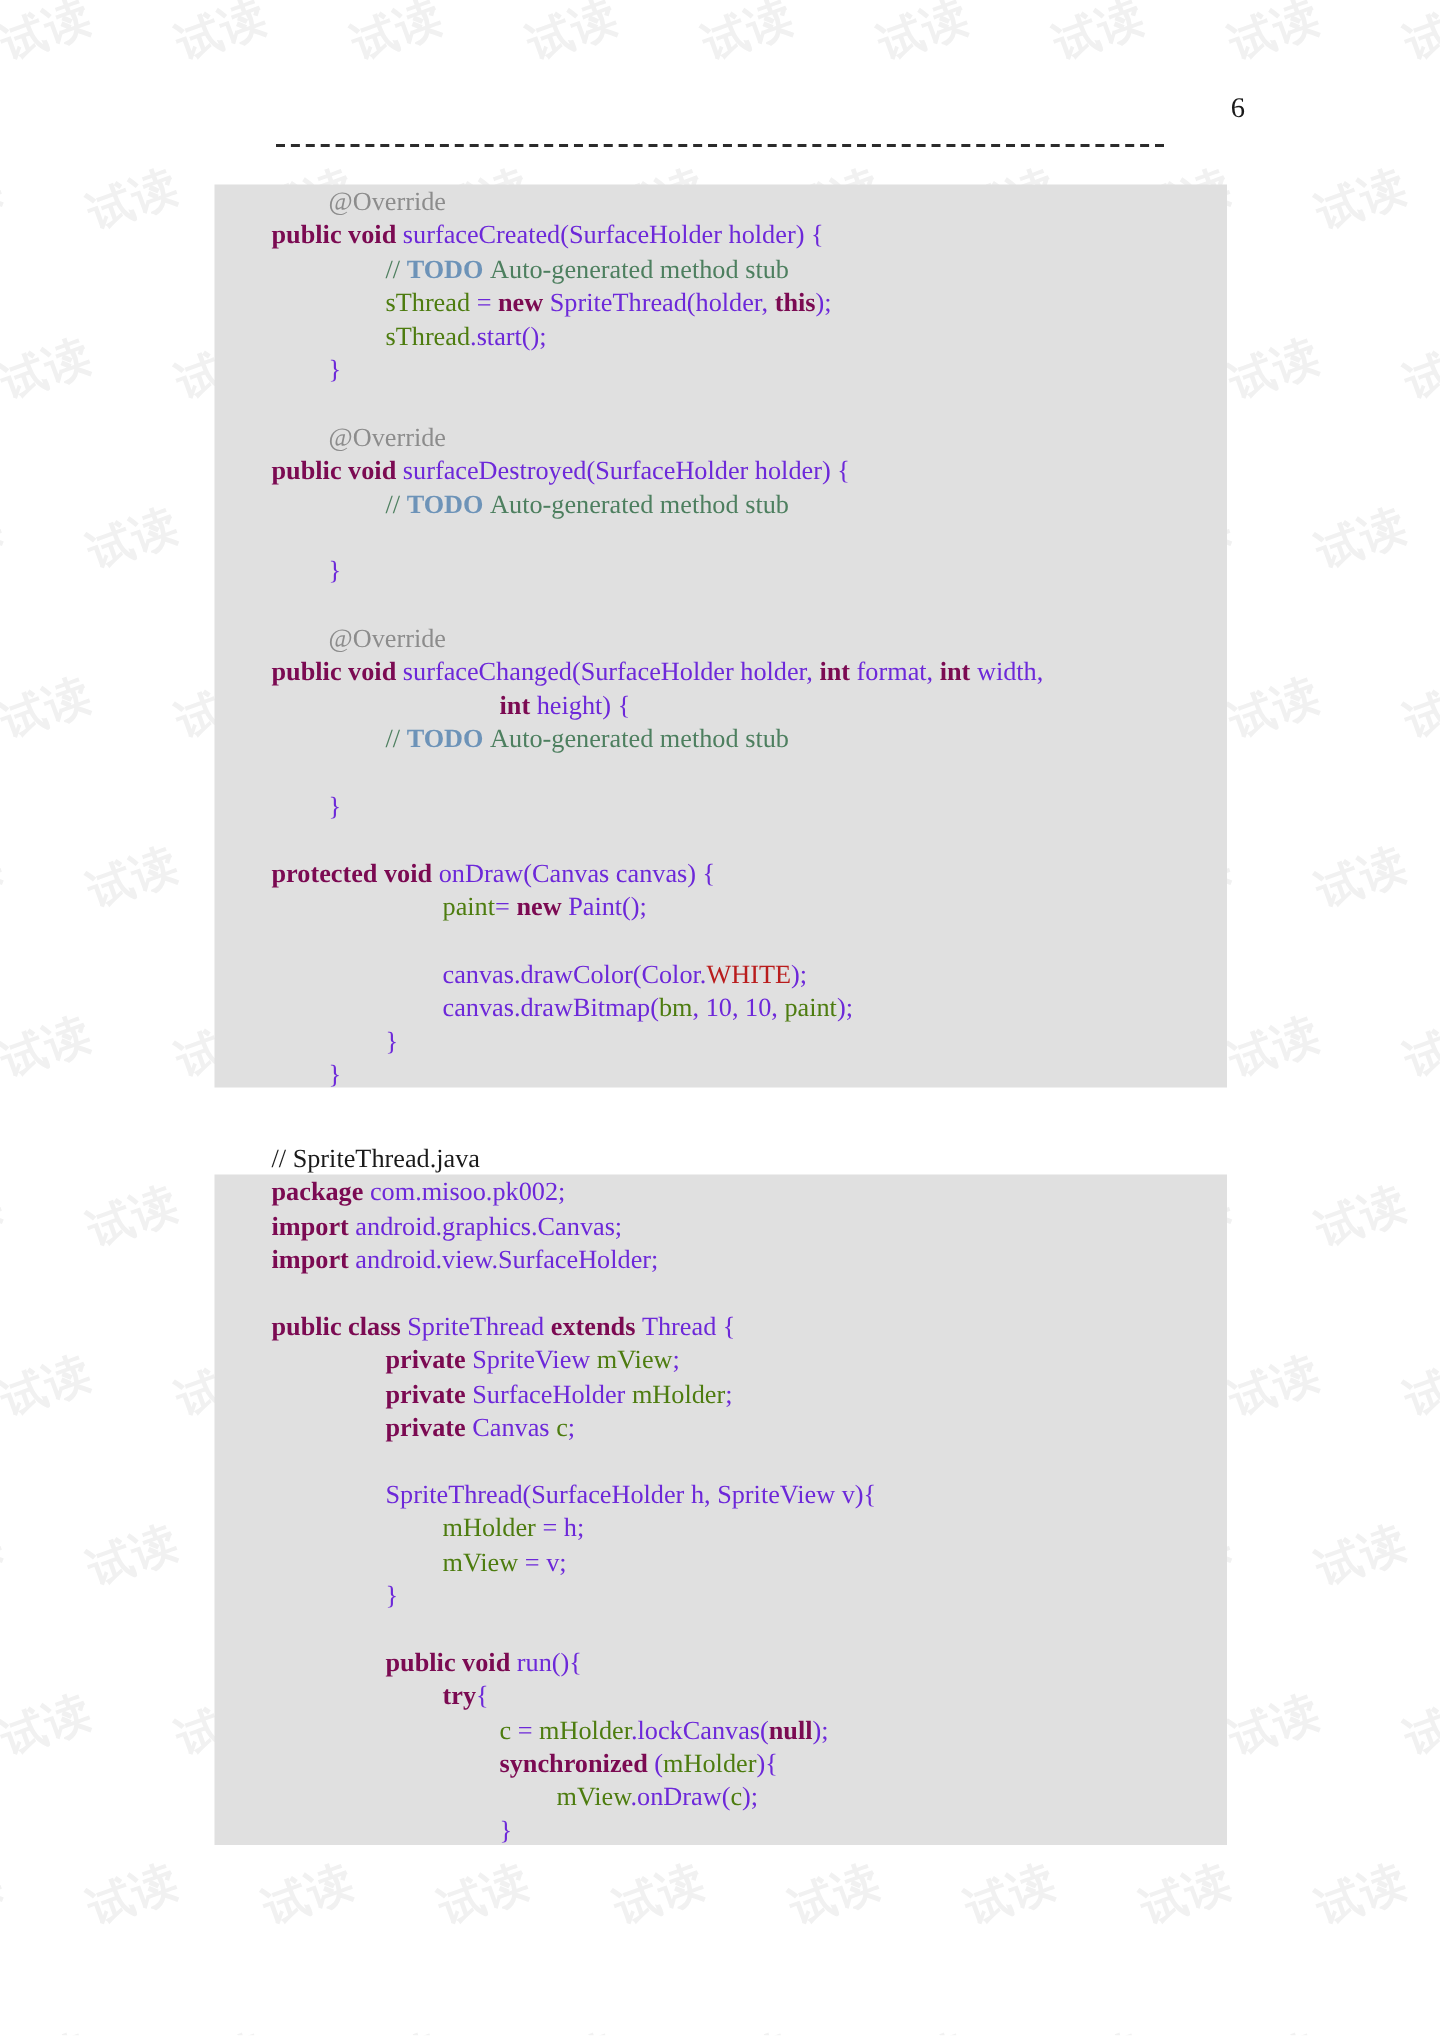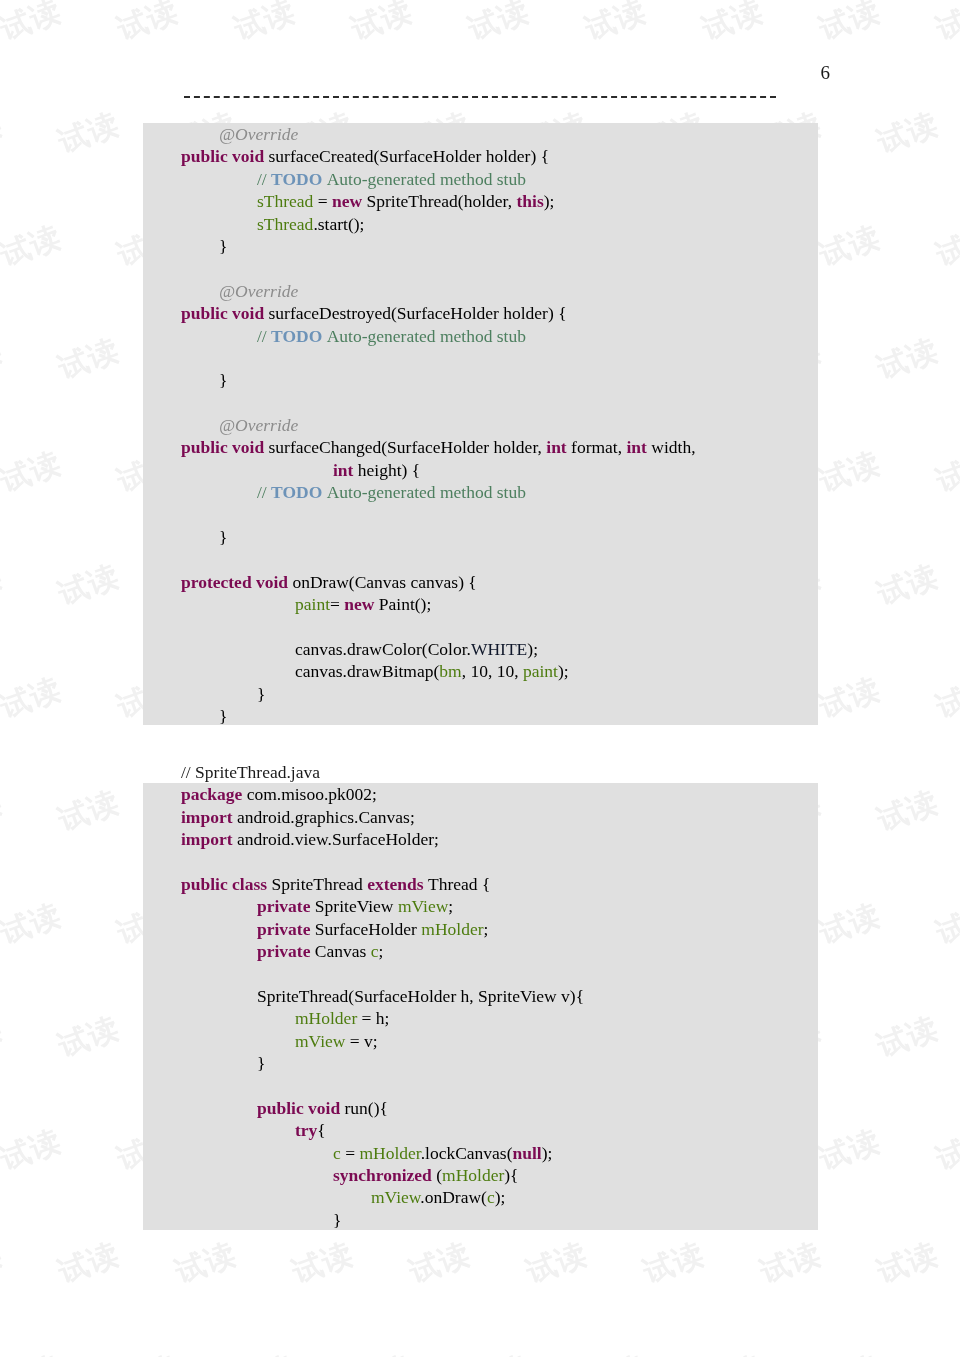--- a/index.html
+++ b/index.html
@@ -79,26 +79,26 @@
     color: #1a1a1a;
     white-space: pre;
   }
   #code-1 { top: 123px; }
   #code-2 { top: 761px; }
 
   .ln { display: block; height: 22.4px; }
 
   
   .kw      { color: #7b0a52; font-weight: bold; }
-  .ann     { color: #8c8c8c; font-style: italic; }
+  .ann     { color: #8c8c8c; }
   .cmt     { color: #4d7f5f; }
   .todo    { color: #6d93b8; font-weight: bold; }
   .fld     { color: #4d7c0f; }
-  .plain   { color: #000000; }
-  .const   { color: #0f172a; text-align: right; }
+  .plain   { color: #6d28d9; }
+  .const   { color: #b91c1c; text-align: right; }
   .blkcmt  { color: #1a1a1a; }
 
   .i1 { padding-left: 38px; }
   .i2 { padding-left: 76px; }
   .i3 { padding-left: 114px; }
   .i4 { padding-left: 152px; }
   .i5 { padding-left: 190px; }
   .pad-l { padding-left: 38px; }
 </style>
 </head>

